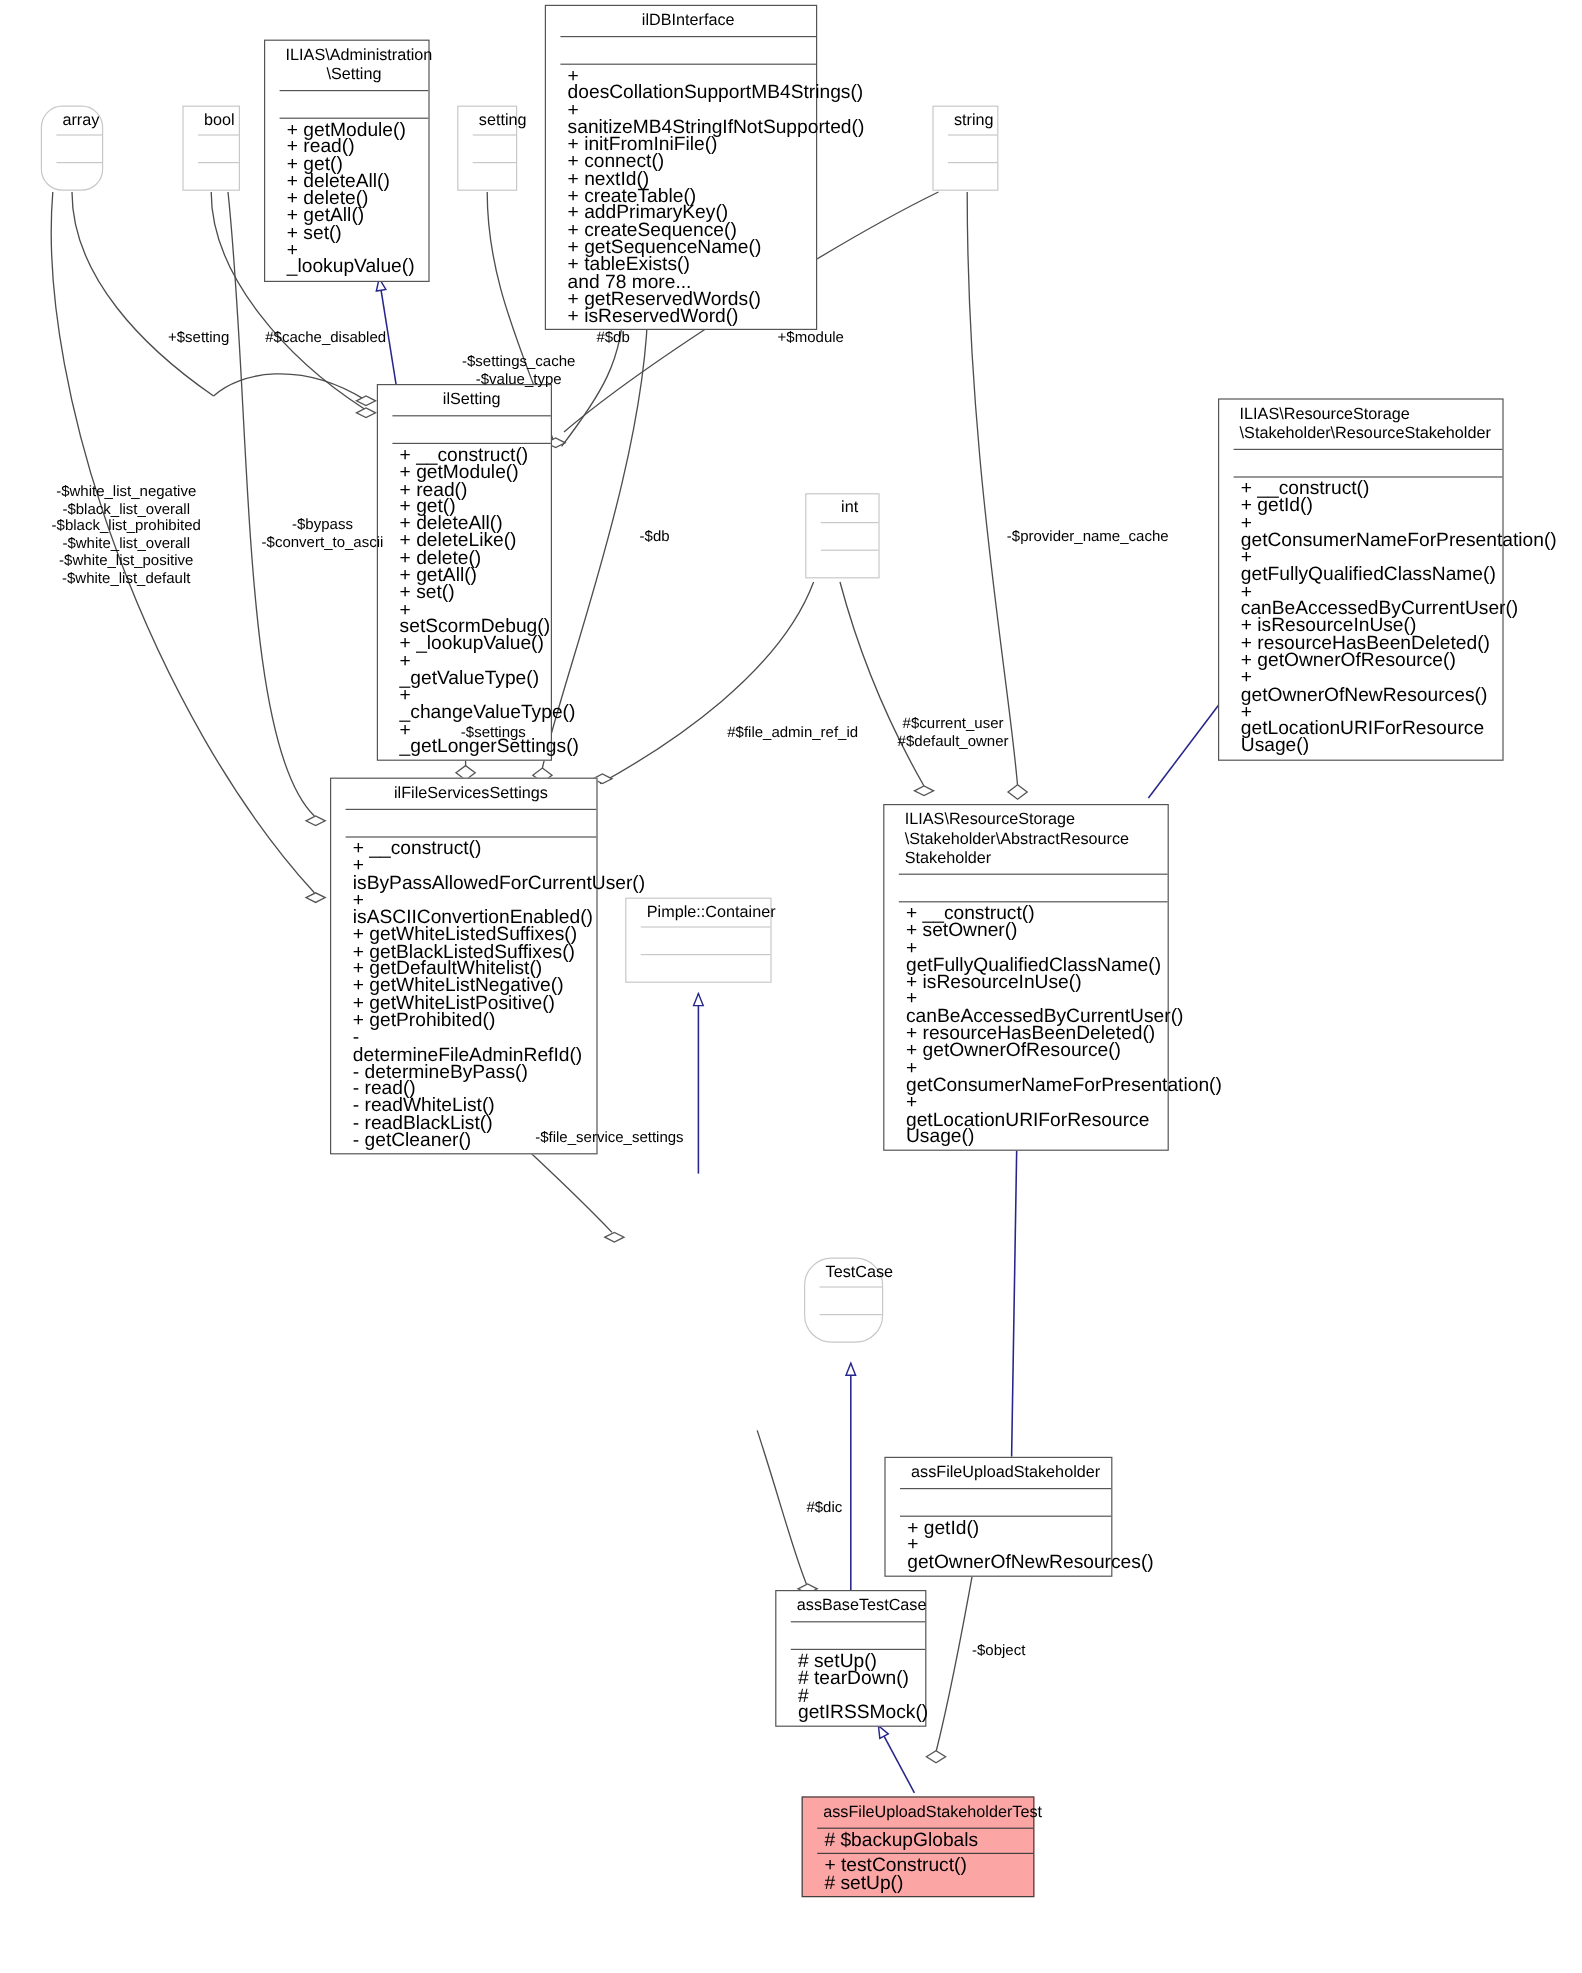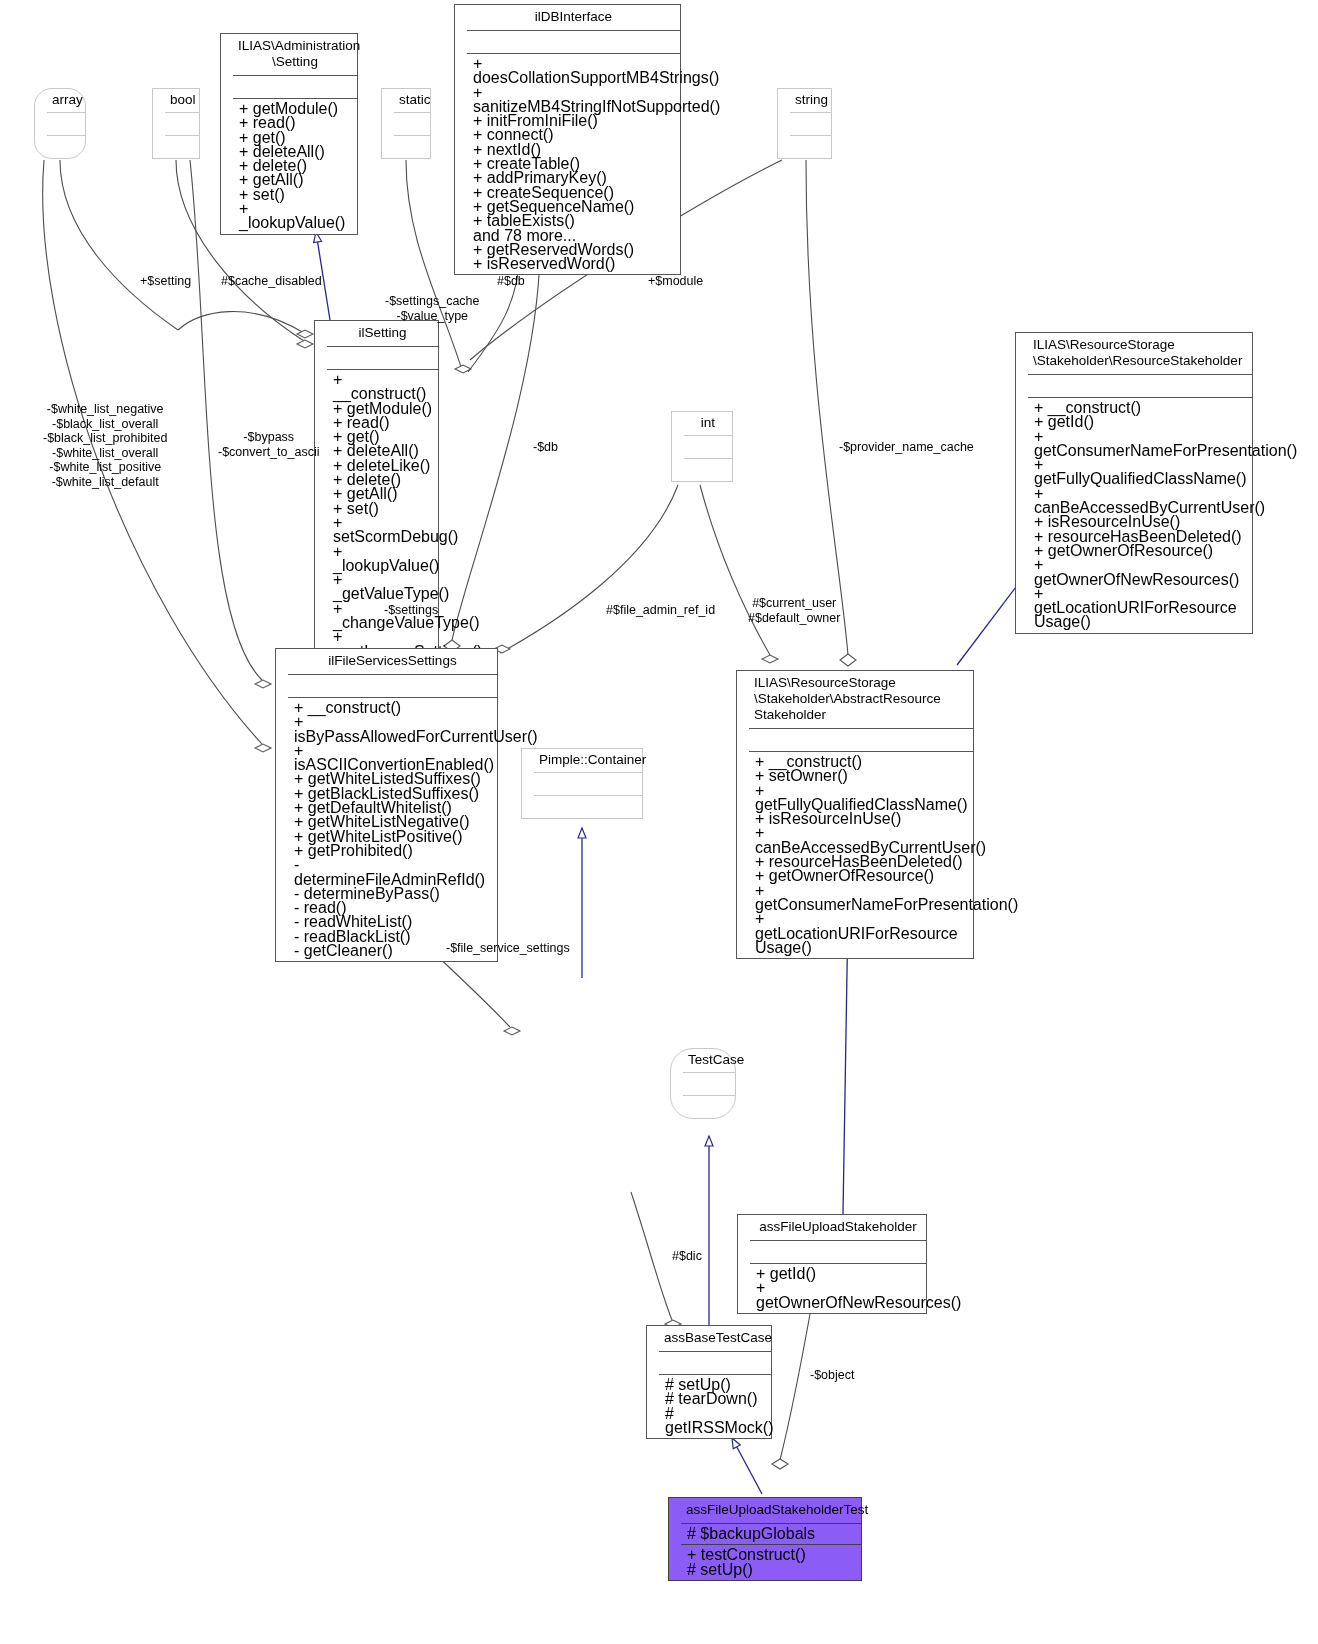--- a/index.html
+++ b/index.html
@@ -28,21 +28,21 @@
     box-sizing: border-box;
     background: #ffffff;
     border: 1px solid #555555;
     z-index: 5;
     padding-left: 12px;
   }
   .node.plain {
     border: 1px solid #c8c8c8;
   }
   .node.highlight {
-    background: #8b5cf6;
+    background: #fca5a5;
     border: 1px solid #404040;
   }
   .node .title {
     text-align: center;
     font-size: 13.5px;
     color: #000;
     padding: 4px 5px 5px 5px;
     line-height: 16px;
     white-space: pre-line;
   }
@@ -182,21 +182,21 @@
 + read()
 + get()
 + deleteAll()
 + delete()
 + getAll()
 + set()
 + _lookupValue()</div>
   </div>
 
   <div class="node plain" style="left:381px; top:88px; width:50px;">
-    <div class="title">static</div>
+    <div class="title">setting</div>
     <div class="sep"></div>
     <div class="attrs empty"></div>
     <div class="sep"></div>
     <div class="ops empty"></div>
   </div>
 
   <div class="node" style="left:454px; top:4px; width:227px;">
     <div class="title">ilDBInterface</div>
     <div class="sep"></div>
     <div class="attrs empty"></div>
@@ -225,21 +225,21 @@
   </div>
 
   <div class="node plain" style="left:671px; top:411px; width:62px;">
     <div class="title">int</div>
     <div class="sep"></div>
     <div class="attrs empty"></div>
     <div class="sep"></div>
     <div class="ops empty"></div>
   </div>
 
-  <div class="node" style="left:314px; top:320px; width:125px;">
+  <div class="node" style="left:314px; top:320px; width:146px;">
     <div class="title">ilSetting</div>
     <div class="sep"></div>
     <div class="attrs empty"></div>
     <div class="sep"></div>
     <div class="ops">+ __construct()
 + getModule()
 + read()
 + get()
 + deleteAll()
 + deleteLike()

